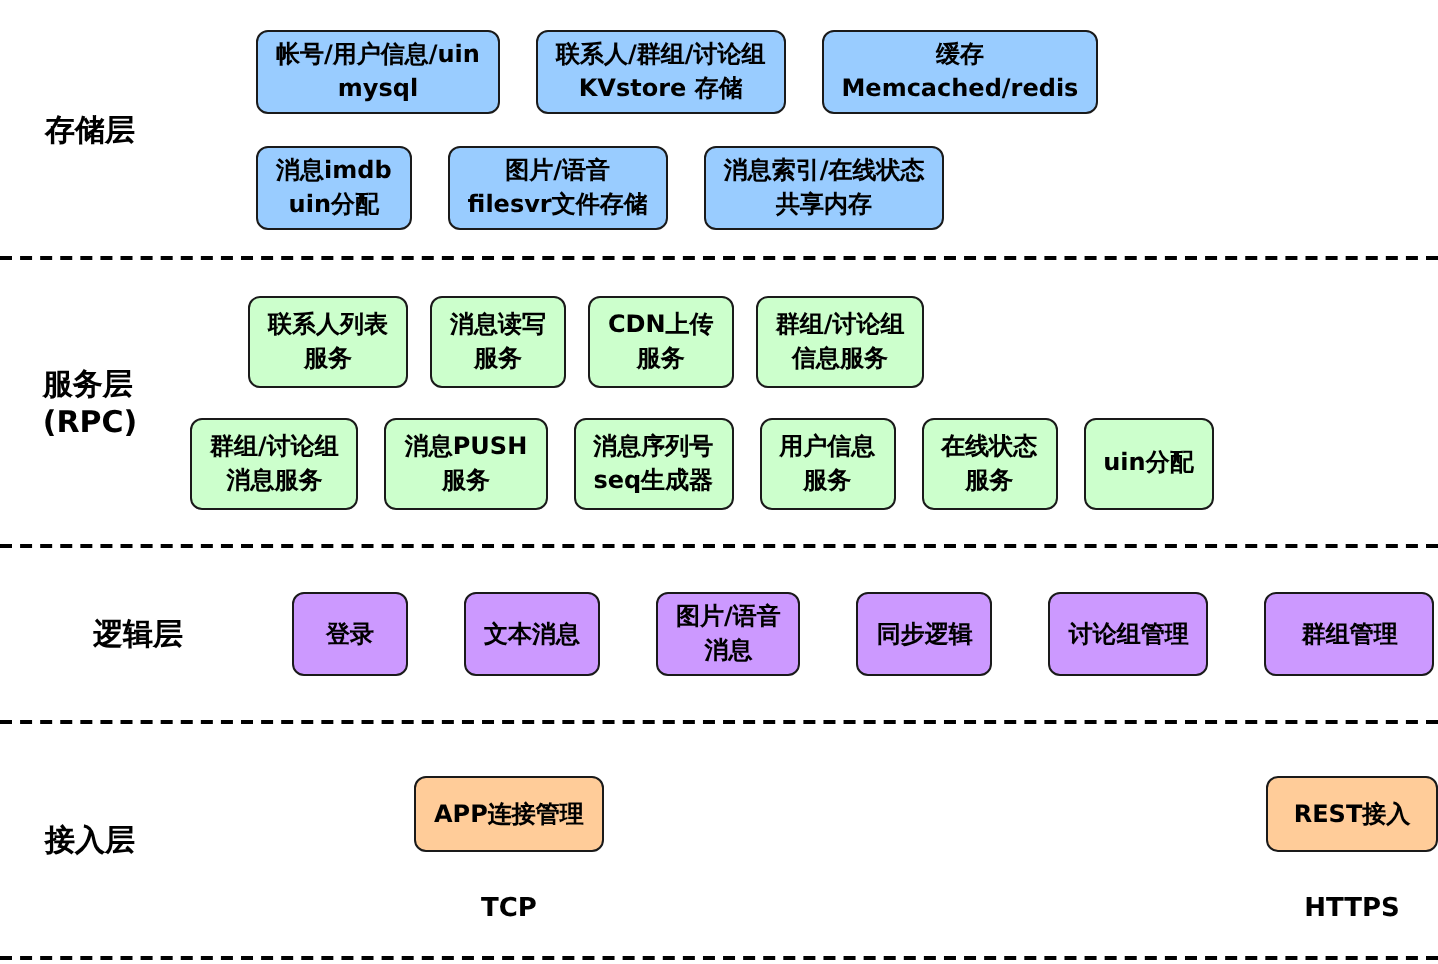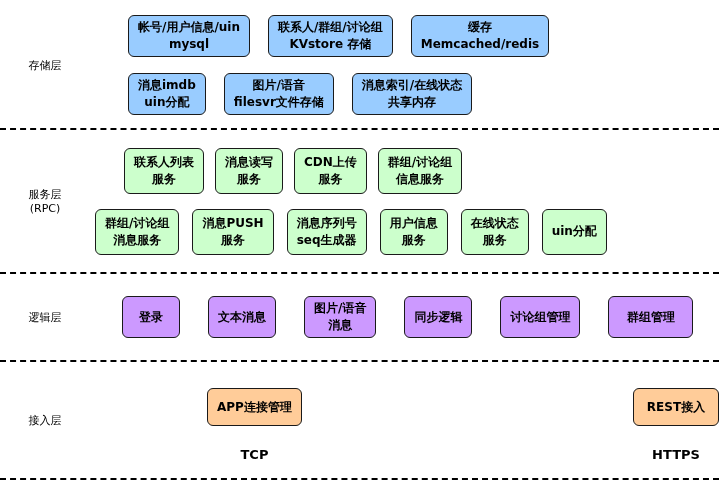--- a/index.html
+++ b/index.html
@@ -13,25 +13,25 @@
     box-sizing: border-box;
     padding-top: 2px;
   }
   .layer { display: flex; box-sizing: border-box; }
   .layer-label {
     width: 90px;
     flex: 0 0 90px;
     display: flex;
     align-items: center;
     justify-content: center;
-    font-weight: normal;
-    font-size: 11px;
+    font-weight: bold;
+    font-size: 15px;
     color: #000;
     white-space: pre-line;
-    text-align: center;
+    text-align: left;
   }
   .layer-content {
     flex: 1;
     display: flex;
     flex-direction: column;
     box-sizing: border-box;
   }
   .box-row { display: flex; align-items: stretch; }
   .box {
     border: 1px solid #1a1a1a;
@@ -59,21 +59,21 @@
   .layer-storage .box { background: #99CCFF; min-height: 42px; }
   .layer-storage .box-row { gap: 18px; margin-left: 38px; }
 
   .layer-service { height: 142px; }
   .layer-service .layer-content { justify-content: center; gap: 15px; }
   .layer-service .box { background: #CCFFCC; min-height: 46px; min-width: 64px; }
   .row-service-1 { gap: 11px; margin-left: 34px; }
   .row-service-2 { gap: 13px; margin-left: 5px; }
   .box-session { min-width: 86px; }
 
-  .layer-logic { height: 86px; }
+  .layer-logic { height: 86px; margin-left: 24px; }
   .layer-logic .layer-content { justify-content: center; }
   .layer-logic .box { background: #CC99FF; min-height: 40px; }
   .layer-logic .box-row { gap: 28px; margin-left: 32px; }
   .box-login { min-width: 58px; }
   .box-group-mgmt { min-width: 85px; }
 
   .layer-access { height: 116px; }
   .layer-access .layer-content { justify-content: flex-start; padding-top: 26px; }
   .layer-access .box { background: #FFCC99; min-height: 38px; min-width: 86px; }
   .layer-access .box-row { gap: 78px; margin-left: 117px; justify-content: space-between; }

